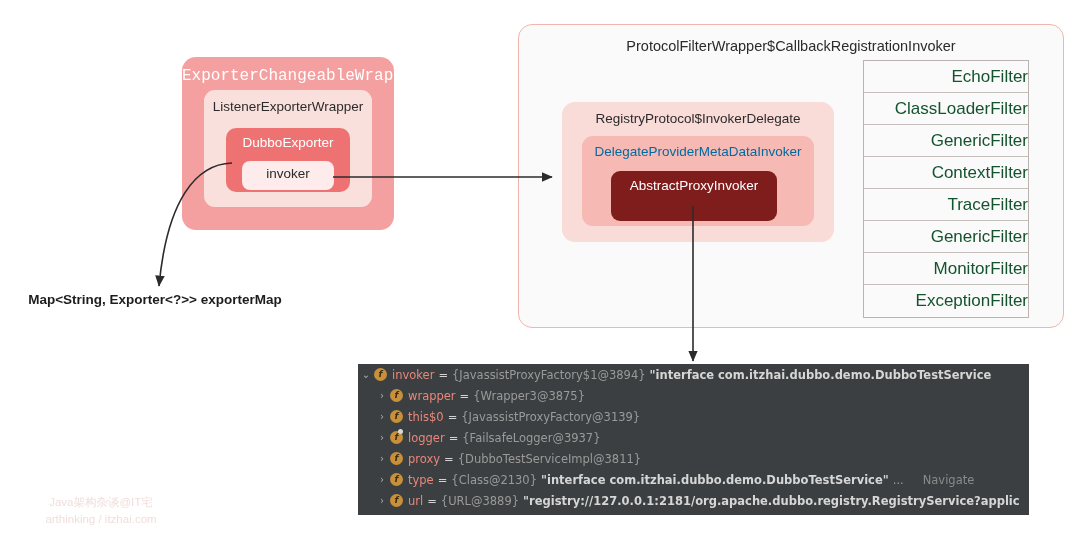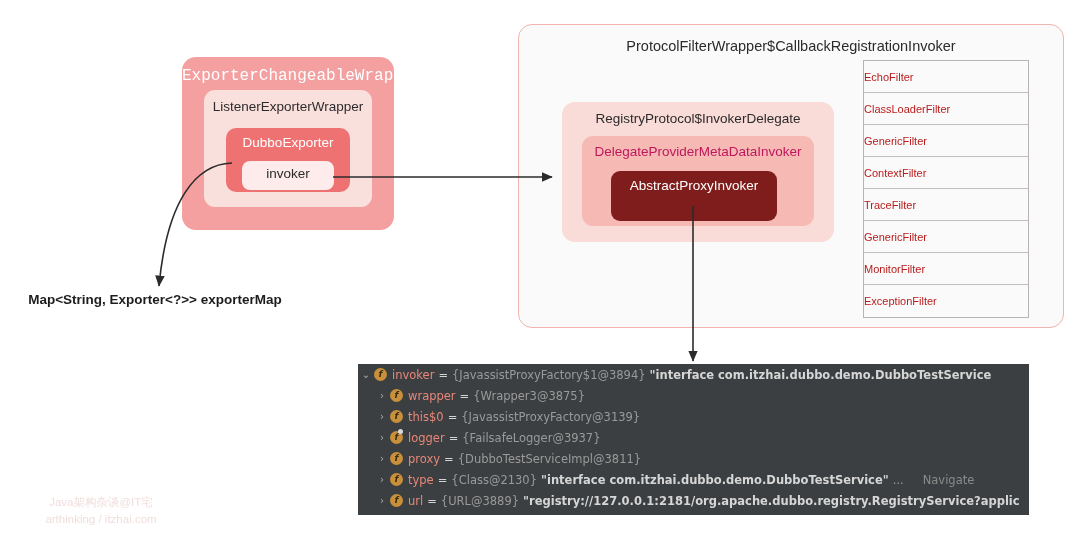--- a/index.html
+++ b/index.html
@@ -138,21 +138,21 @@
   #delegate-provider-invoker {
     left: 582px;
     top: 136px;
     width: 232px;
     height: 90px;
     background: #f6b9b3;
     border-radius: 11px;
   }
   #delegate-provider-invoker > .box-title {
     top: 9px;
-    color: #be185d;
+    color: #0369a1;
     font-size: 13.5px;
   }
 
   #abstract-proxy-invoker {
     left: 611px;
     top: 171px;
     width: 166px;
     height: 50px;
     background: #7f1d1d;
     border-radius: 9px;
@@ -169,23 +169,23 @@
     left: 863px;
     top: 60px;
     width: 166px;
     background: #fafafa;
     border: 1px solid #b9b4b2;
     box-sizing: border-box;
   }
   .filter-item {
     height: 32px;
     line-height: 32px;
-    text-align: left;
-    font-size: 11px;
-    color: #b91c1c;
+    text-align: right;
+    font-size: 17px;
+    color: #14532d;
     border-bottom: 1px solid #c4bfbd;
     box-sizing: border-box;
     white-space: nowrap;
   }
   .filter-item:last-child {
     border-bottom: none;
   }
 
   
   #arrow-layer {

